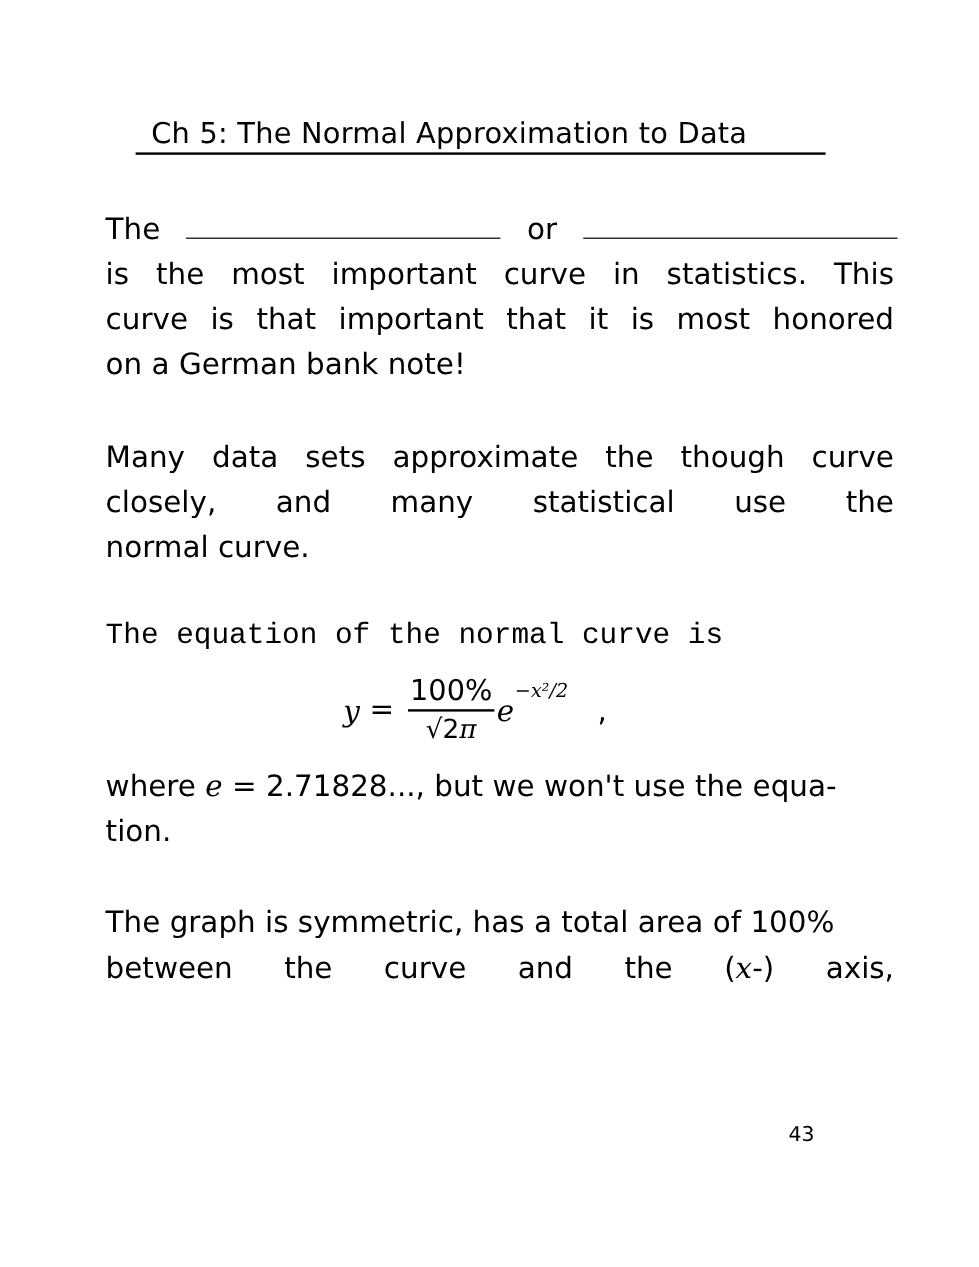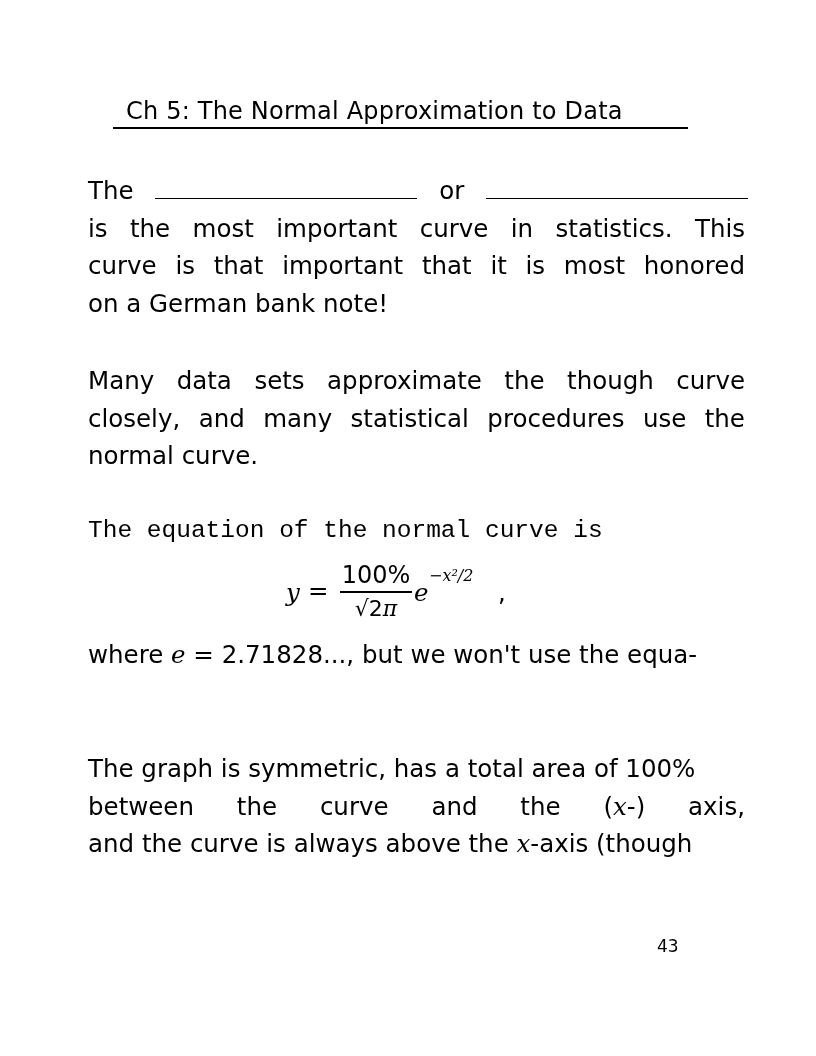--- a/index.html
+++ b/index.html
@@ -74,21 +74,20 @@
         <span>approximate</span>
         <span>the</span>
         <span>though</span>
         <span>curve</span>
     </span>
     <span class="line just">
       <span>closely,</span>
         <span>and</span>
         <span>many</span>
         <span>statistical</span>
-        <span>procedures</span>
         <span>use</span>
         <span>the</span>
     </span>
     <span class="line">normal curve.</span>
   </div>
 
   <div class="para" style="top:512px;font-family:Liberation Mono, monospace;">
     <span class="line">The equation of the normal curve is</span>
   </div>
 
@@ -104,33 +103,30 @@
     <span class="sup">−x²/2</span>
     <span class="comma">,</span>
   </div>
 
   <div class="para" style="top:636px;">
     <span class="line">
       <span>where</span>
       <span class="math">e</span>
       <span>= 2.71828..., but we won't use the equa-</span>
     </span>
+    <span class="line">tion.</span>
   </div>
 
   <div class="para" style="top:750px;">
     <span class="line">The graph is symmetric, has a total area of 100%</span>
     <span class="line just">
       <span>between</span>
         <span>the</span>
         <span>curve</span>
         <span>and</span>
         <span>the</span>
       <span><span>(</span><span class="math">x</span><span>-)</span></span>
       <span>axis,</span>
     </span>
-    <span class="line">
-      <span>and the curve is always above the</span>
-      <span class="math">x</span><span>-axis (though</span>
-    </span>
   </div>
 
   <div class="pagenum">43</div>
 </div>
 
 </body></html>

